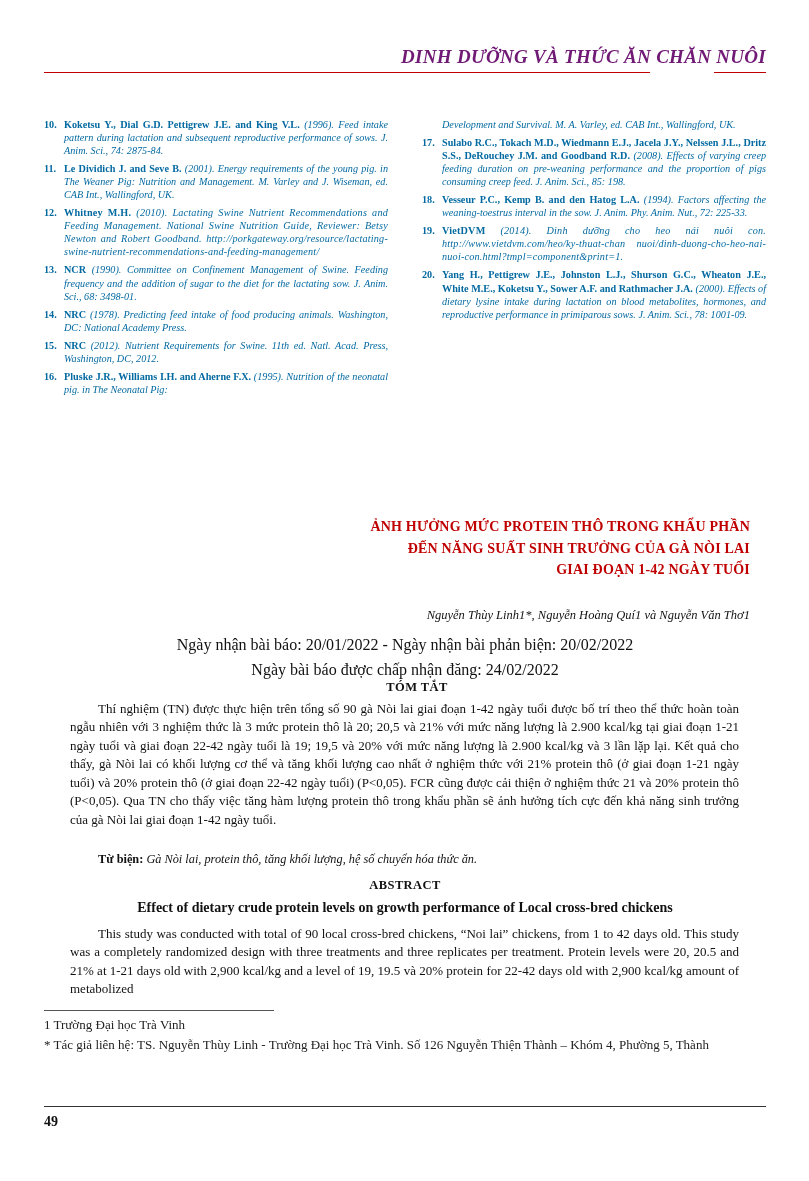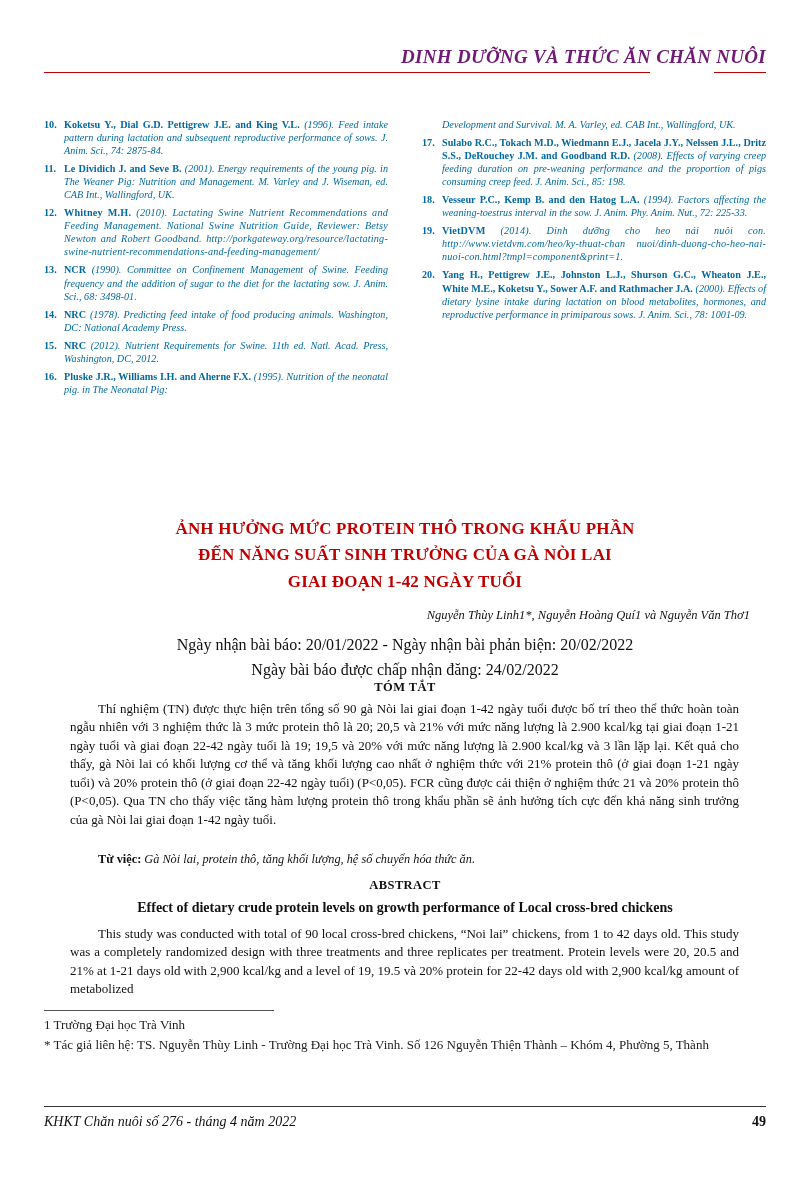--- a/index.html
+++ b/index.html
@@ -87,24 +87,24 @@
   .ref-body b { font-weight: bold; }
   .ref-body i { font-style: italic; }
   .ref-mono { font-family: "Liberation Serif", serif; letter-spacing: 0.2px; }
 
   
   .article-title {
     position: absolute;
     left: 60px;
     top: 516px;
     width: 690px;
-    text-align: center;
+    text-align: right;
     color: #c00000;
     font-weight: bold;
-    font-size: 17px;
+    font-size: 14px;
     line-height: 1.55;
     letter-spacing: 0.2px;
   }
   .authors {
     position: absolute;
     left: 60px;
     top: 608px;
     width: 690px;
     text-align: right;
     font-style: italic;
@@ -120,21 +120,21 @@
     line-height: 1.55;
   }
   .section-label {
     text-align: center;
     font-weight: bold;
     font-size: 12.5px;
     letter-spacing: 0.4px;
   }
   .tomtat-label {
     position: absolute;
-    left: 60px; top: 680px; width: 690px;
+    left: 72px; top: 680px; width: 690px;
   }
   .abstract-head {
     position: absolute;
     left: 60px; top: 878px; width: 690px;
   }
   .body-block {
     position: absolute;
     left: 70px;
     width: 669px;
     font-size: 13px;
@@ -290,36 +290,35 @@
     <div>Ngày bài báo được chấp nhận đăng: 24/02/2022</div>
   </div>
 
   <div class="section-label tomtat-label">TÓM TẮT</div>
 
   <div class="body-block tomtat-body">
     <p>Thí nghiệm (TN) được thực hiện trên tổng số 90 gà Nòi lai giai đoạn 1-42 ngày tuổi được bố trí theo thể thức hoàn toàn ngẫu nhiên với 3 nghiệm thức là 3 mức protein thô là 20; 20,5 và 21% với mức năng lượng là 2.900 kcal/kg tại giai đoạn 1-21 ngày tuổi và giai đoạn 22-42 ngày tuổi là 19; 19,5 và 20% với mức năng lượng là 2.900 kcal/kg và 3 lần lặp lại. Kết quả cho thấy, gà Nòi lai có khối lượng cơ thể và tăng khối lượng cao nhất ở nghiệm thức với 21% protein thô (ở giai đoạn 1-21 ngày tuổi) và 20% protein thô (ở giai đoạn 22-42 ngày tuổi) (P&lt;0,05). FCR cũng được cải thiện ở nghiệm thức 21 và 20% protein thô (P&lt;0,05). Qua TN cho thấy việc tăng hàm lượng protein thô trong khẩu phần sẽ ảnh hưởng tích cực đến khả năng sinh trưởng của gà Nòi lai giai đoạn 1-42 ngày tuổi.</p>
   </div>
 
   <div class="keywords">
-    <b>Từ việc:</b><i> Gà Nòi lai, protein thô, tăng khối lượng, hệ số chuyển hóa thức ăn.</i>
+    <b>Từ biện:</b><i> Gà Nòi lai, protein thô, tăng khối lượng, hệ số chuyển hóa thức ăn.</i>
   </div>
 
   <div class="section-label abstract-head">ABSTRACT</div>
 
   <div class="abstract-title">Effect of dietary crude protein levels on growth performance of Local cross-bred chickens</div>
 
   <div class="body-block abstract-body">
     <p>This study was conducted with total of 90 local cross-bred chickens, “Noi lai” chickens, from 1 to 42 days old. This study was a completely randomized design with three treatments and three replicates per treatment. Protein levels were 20, 20.5 and 21% at 1-21 days old with 2,900 kcal/kg and a level of 19, 19.5 và 20% protein for 22-42 days old with 2,900 kcal/kg amount of metabolized</p>
   </div>
 
   <div class="footnote-rule"></div>
   <div class="footnotes">
     <div>1 Trường Đại học Trà Vinh</div>
     <div>* Tác giả liên hệ: TS. Nguyễn Thùy Linh - Trường Đại học Trà Vinh. Số 126 Nguyễn Thiện Thành – Khóm 4, Phường 5, Thành</div>
   </div>
 
   <div class="footer-rule"></div>
   <div class="footer">
-    <div>KHKT Chăn nuôi số 276 - tháng 4 năm 2022</div>
     <div class="footer-page">49</div>
   </div>
 
 </div>
 
 </body></html>

